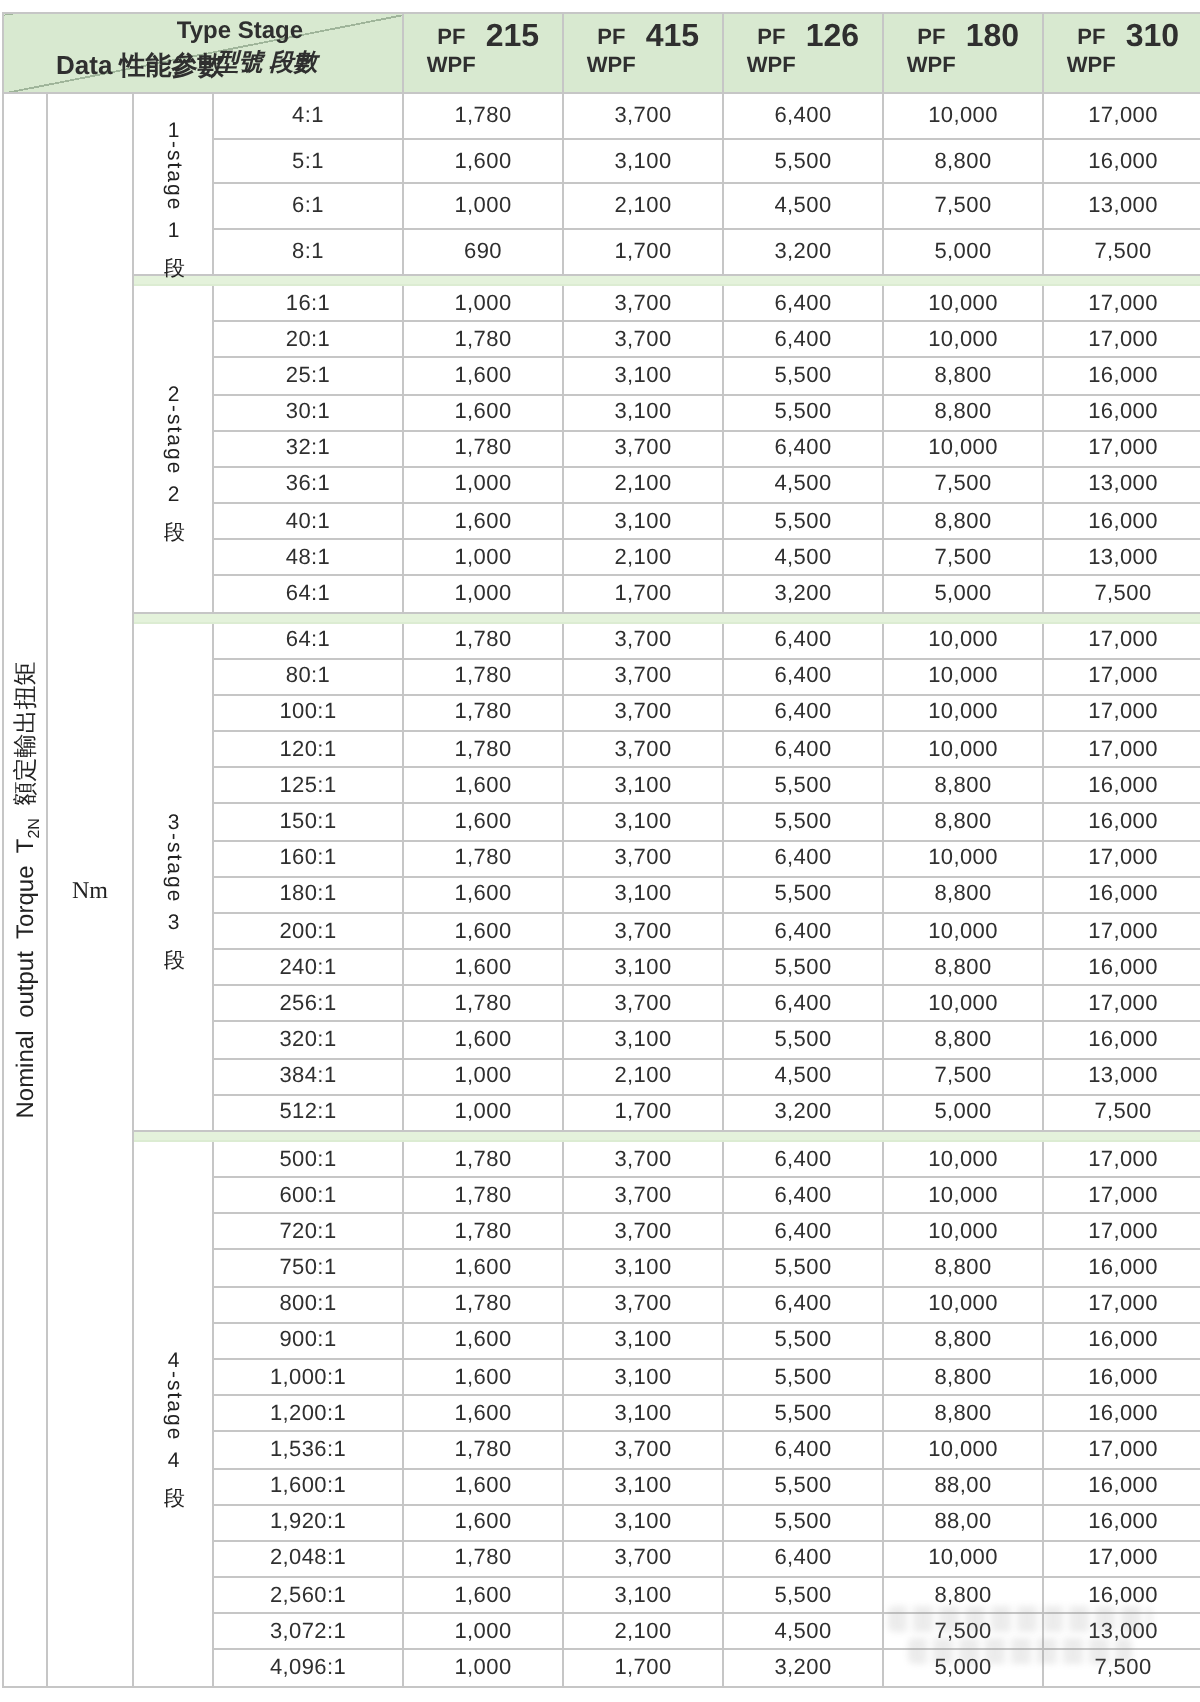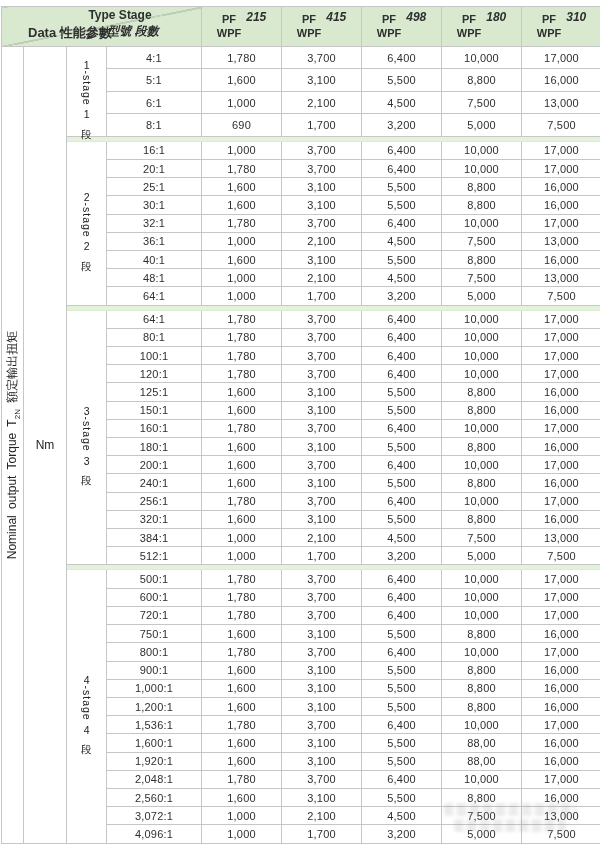--- a/index.html
+++ b/index.html
@@ -16,38 +16,38 @@
   th { background:#d8e9d0; font-weight:bold; vertical-align:middle; }
   th.diag { position:relative; padding:1px;
             background:
               linear-gradient(to bottom right, rgba(0,0,0,0) 49.5%, #9fb59a 49.5%, #9fb59a 50.7%, rgba(0,0,0,0) 50.7%),
               #d8e9d0; }
   .diag-top { position:absolute; top:1px; right:22px; width:118px; font-size:12px; line-height:1.3; text-align:center; }
   .diag-top .l2 { padding-left:26px;font-style:italic; }
   .diag-bottom { position:absolute; bottom:4px; left:26px; font-size:13px; }
   .pfwpf { display:flex; align-items:flex-start; justify-content:center; gap:5px; }
   .pw { font-size:11px; line-height:1.25; text-align:center; }
-  .size-num { font-size:12px; margin-top:-3px;font-style:italic; }
+  .size-num { font-size:16px; margin-top:-3px; }
 
   
   tbody td { text-align:center; vertical-align:middle; font-size:11px; background:#fff; }
   td.val, td.ratio { letter-spacing:0.2px; }
 
   
   tr.sep-row { height:5px; }
   tr.sep-row td { background:#e4f2db; border-left:none; border-right:none;
                   border-top:1px solid #dcecd2; border-bottom:1px solid #dcecd2; padding:0; }
 
   
   td.torque-cell { position:relative; background:#fff; }
   .rot-label { position:absolute; left:50%; top:50%; transform:translate(-50%,-50%) rotate(-90deg);
                white-space:nowrap; font-size:12px; color:#222; word-spacing:3px; }
   .rot-label sub { font-size:8px; }
 
-  td.nm-cell { font-size:12px; color:#222; }
+  td.nm-cell { font-size:12px; color:#222;font-family:Liberation Serif, serif; }
 
   
   td.stage-cell { background:#fff; }
   .vtext { display:inline-block; writing-mode:vertical-rl; text-orientation:mixed;
            font-size:10.5px; line-height:1; letter-spacing:1px; color:#222; white-space:nowrap; }
   .tcu { text-combine-upright:all; }
 
   
   .watermark { position:absolute; right:24px; bottom:16px; opacity:0.16; pointer-events:none; }
   .wm-bar { width:132px; height:13px; margin:3px 0; border-radius:3px;
@@ -98,21 +98,21 @@
               </div>
               <span class="size-num">415</span>
             </div>
           </th>
           <th>
             <div class="pfwpf">
               <div class="pw">
                 <div>PF</div>
                 <div>WPF</div>
               </div>
-              <span class="size-num">498</span>
+              <span class="size-num">126</span>
             </div>
           </th>
           <th>
             <div class="pfwpf">
               <div class="pw">
                 <div>PF</div>
                 <div>WPF</div>
               </div>
               <span class="size-num">180</span>
             </div>

